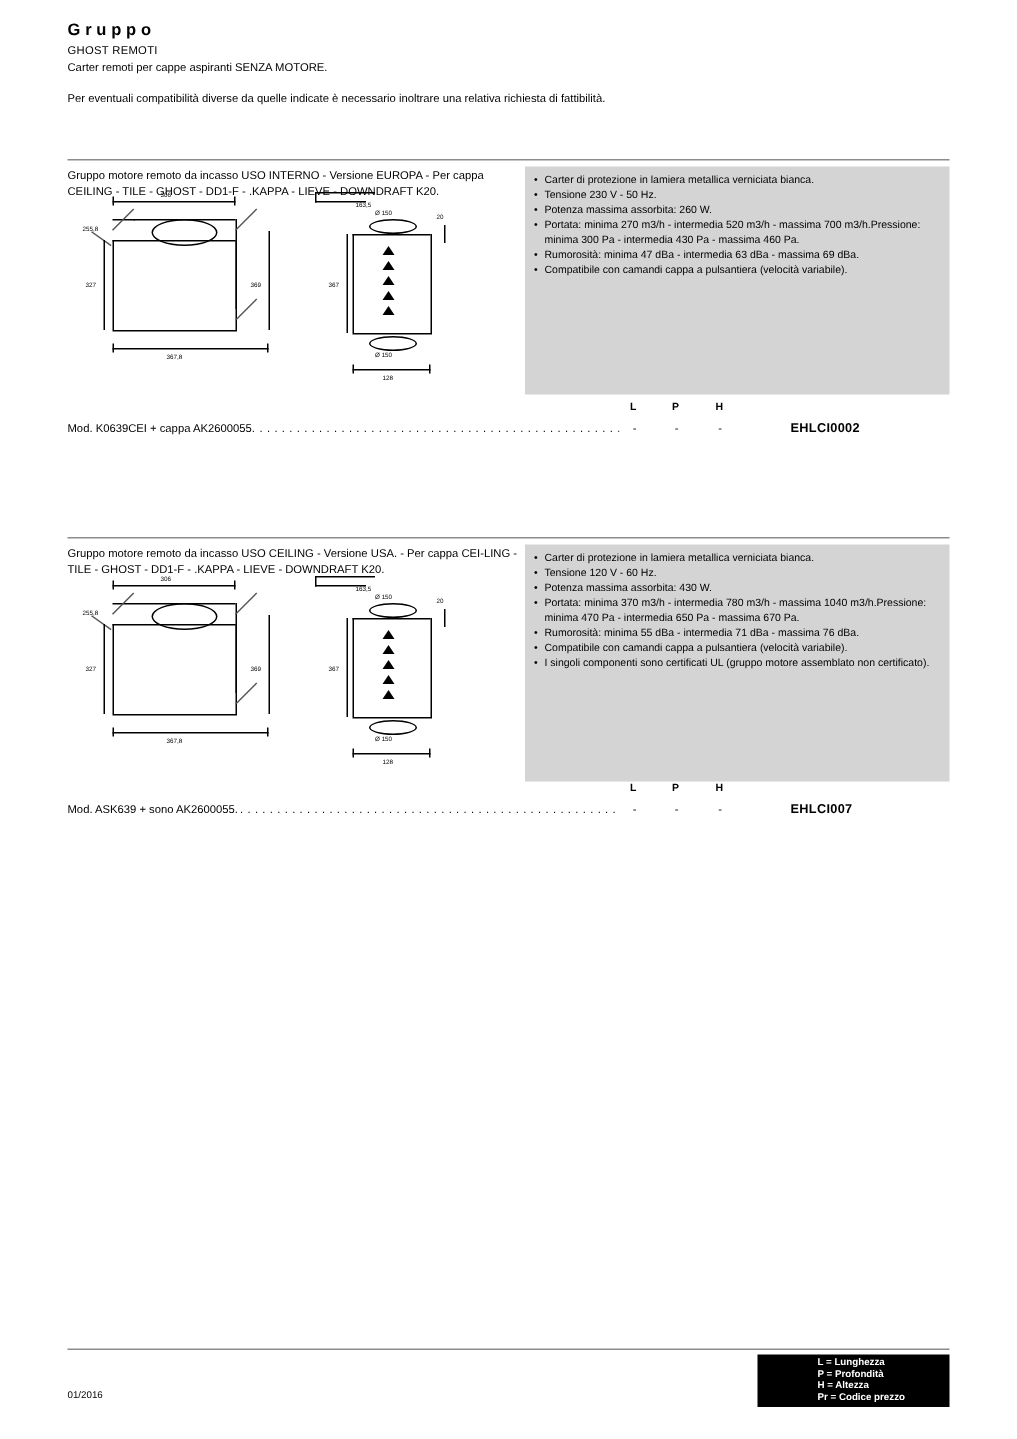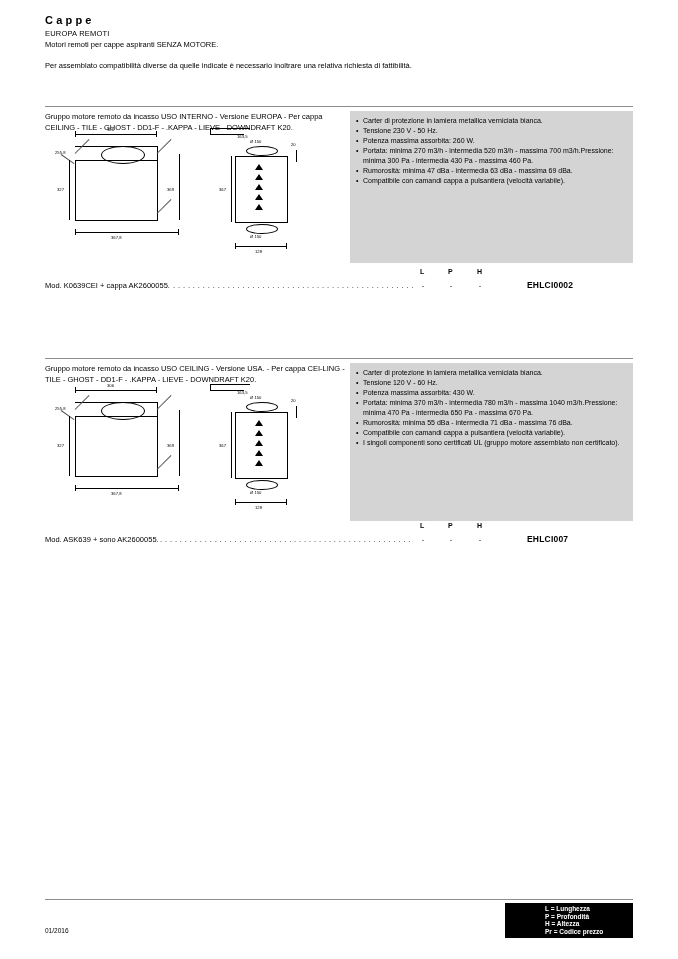--- a/index.html
+++ b/index.html
@@ -183,24 +183,24 @@
     width: 21px;
     text-align: right;
     font-size: 8px;
   }
 </style>
 </head>
 <body>
 
 <div class="page">
 
-  <div class="brand">Cappe</div>
-  <div class="subtitle-1">EUROPA REMOTI</div>
-  <div class="subtitle-2">Motori remoti per cappe aspiranti SENZA MOTORE.</div>
-  <div class="note">Per assemblato compatibilità diverse da quelle indicate è necessario inoltrare una relativa richiesta di fattibilità.</div>
+  <div class="brand">Gruppo</div>
+  <div class="subtitle-1">GHOST REMOTI</div>
+  <div class="subtitle-2">Carter remoti per cappe aspiranti SENZA MOTORE.</div>
+  <div class="note">Per eventuali compatibilità diverse da quelle indicate è necessario inoltrare una relativa richiesta di fattibilità.</div>
 
   <div class="section" style="top:106px;">
     <div class="sec-rule"></div>
     <div class="sec-title">Gruppo motore remoto da incasso USO INTERNO - Versione EUROPA  - Per cappa CEILING - TILE - GHOST - DD1-F - .KAPPA - LIEVE - DOWNDRAFT K20.</div>
 
     <div class="spec-box" style="height:152px;">
       <ul class="spec-list">
         <li>Carter di protezione in lamiera metallica verniciata bianca.</li>
         <li>Tensione 230 V - 50 Hz.</li>
         <li>Potenza massima assorbita: 260 W.</li>

